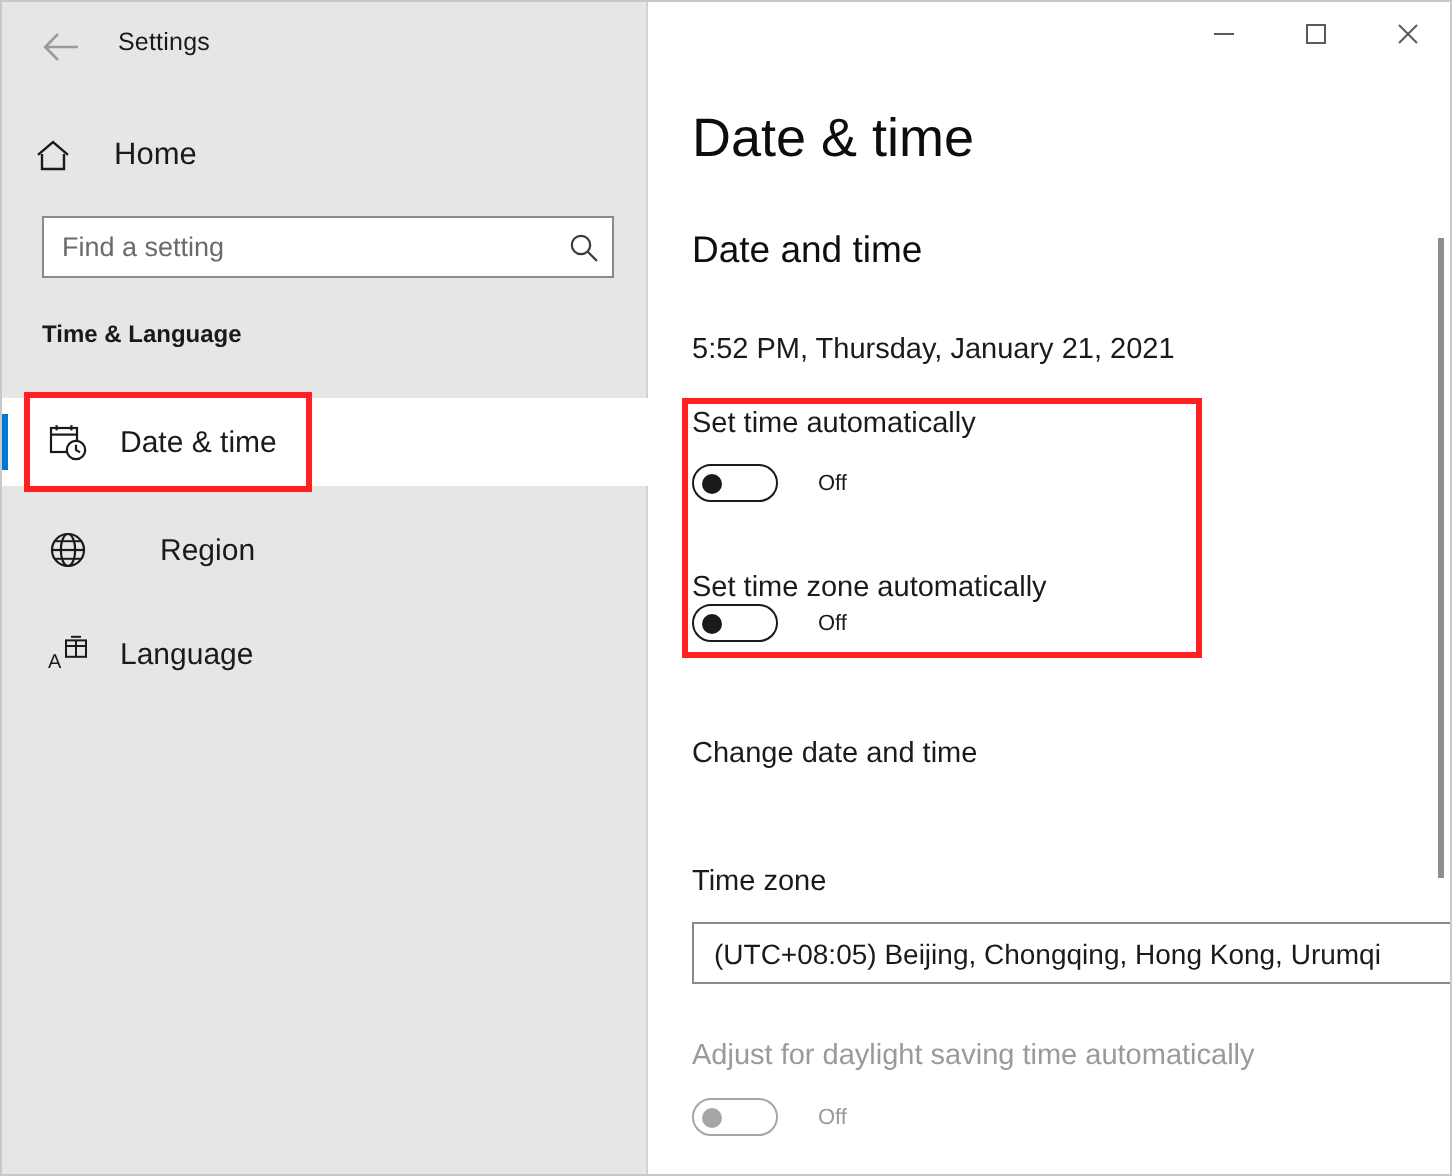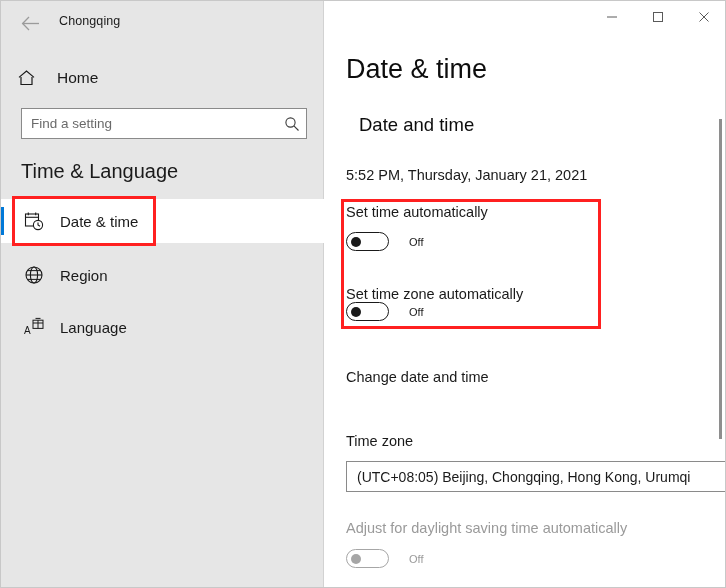--- a/index.html
+++ b/index.html
@@ -89,22 +89,22 @@
   }
   #search-input::placeholder { color: #6a6a6a; opacity: 1; }
   #search-icon {
     width: 28px;
     display: flex; align-items: center; justify-content: center;
   }
 
   #group-title {
     position: absolute;
     left: 20px; top: 159px;
-    font-size: 20px;
-    font-weight: normal;
+    font-size: 12px;
+    font-weight: bold;
     color: #1a1a1a;
   }
 
   .nav-item {
     position: absolute;
     left: 0;
     width: 323px; height: 44px;
     display: flex; align-items: center;
     cursor: pointer;
   }
@@ -162,21 +162,21 @@
   #page-title {
     position: absolute;
     left: 21px; top: 53px;
     font-size: 27px;
     font-weight: 300;
     color: #0d0d0d;
   }
 
   #section-title {
     position: absolute;
-    left: 34px; top: 113px;
+    left: 21px; top: 113px;
     font-size: 18.5px;
     font-weight: 400;
     color: #0d0d0d;
   }
 
   #current-datetime {
     position: absolute;
     left: 21px; top: 166px;
     font-size: 14.5px;
     color: #1a1a1a;
@@ -272,21 +272,21 @@
 
   <div id="sidebar">
 
     <div id="titlebar">
       <div id="back-btn">
         <svg width="19" height="15" viewBox="0 0 19 15">
           <path d="M8 1 L1.6 7.5 L8 14" fill="none" stroke="#9b9b9b" stroke-width="1.3"></path>
           <line x1="1.6" y1="7.5" x2="18" y2="7.5" stroke="#9b9b9b" stroke-width="1.3"></line>
         </svg>
       </div>
-      <div id="app-title">Chongqing</div>
+      <div id="app-title">Settings</div>
     </div>
 
     <div id="search-box">
       <input id="search-input" type="text" placeholder="Find a setting" style="">
       <span id="search-icon">
         <svg width="16" height="16" viewBox="0 0 16 16">
           <circle cx="6.5" cy="6.5" r="4.6" fill="none" stroke="#3a3a3a" stroke-width="1.1"></circle>
           <line x1="9.9" y1="9.9" x2="14.5" y2="14.5" stroke="#3a3a3a" stroke-width="1.1"></line>
         </svg>
       </span>
@@ -312,21 +312,21 @@
           <line x1="1.5" y1="6.3" x2="14.5" y2="6.3" stroke="#1a1a1a" stroke-width="1.1"></line>
           <line x1="4.3" y1="1.6" x2="4.3" y2="4.2" stroke="#1a1a1a" stroke-width="1.1"></line>
           <line x1="11.7" y1="1.6" x2="11.7" y2="4.2" stroke="#1a1a1a" stroke-width="1.1"></line>
           <circle cx="14" cy="14" r="4.6" fill="#ffffff" stroke="#1a1a1a" stroke-width="1.1"></circle>
           <path d="M14 11.4 L14 14 L16 15.2" fill="none" stroke="#1a1a1a" stroke-width="1.1"></path>
         </svg>
       </span>
       <span class="nav-label">Date &amp; time</span>
     </div>
 
-    <div class="nav-item" style="top:252px;">
+    <div class="nav-item" style="top:252px;gap:20px;">
       <span class="nav-icon">
         <svg width="20" height="20" viewBox="0 0 20 20">
           <circle cx="10" cy="10" r="8" fill="none" stroke="#1a1a1a" stroke-width="1.1"></circle>
           <ellipse cx="10" cy="10" rx="3.6" ry="8" fill="none" stroke="#1a1a1a" stroke-width="1.1"></ellipse>
           <line x1="2" y1="10" x2="18" y2="10" stroke="#1a1a1a" stroke-width="1.1"></line>
           <line x1="3.4" y1="5.6" x2="16.6" y2="5.6" stroke="#1a1a1a" stroke-width="1"></line>
           <line x1="3.4" y1="14.4" x2="16.6" y2="14.4" stroke="#1a1a1a" stroke-width="1"></line>
         </svg>
       </span>
       <span class="nav-label">Region</span>

